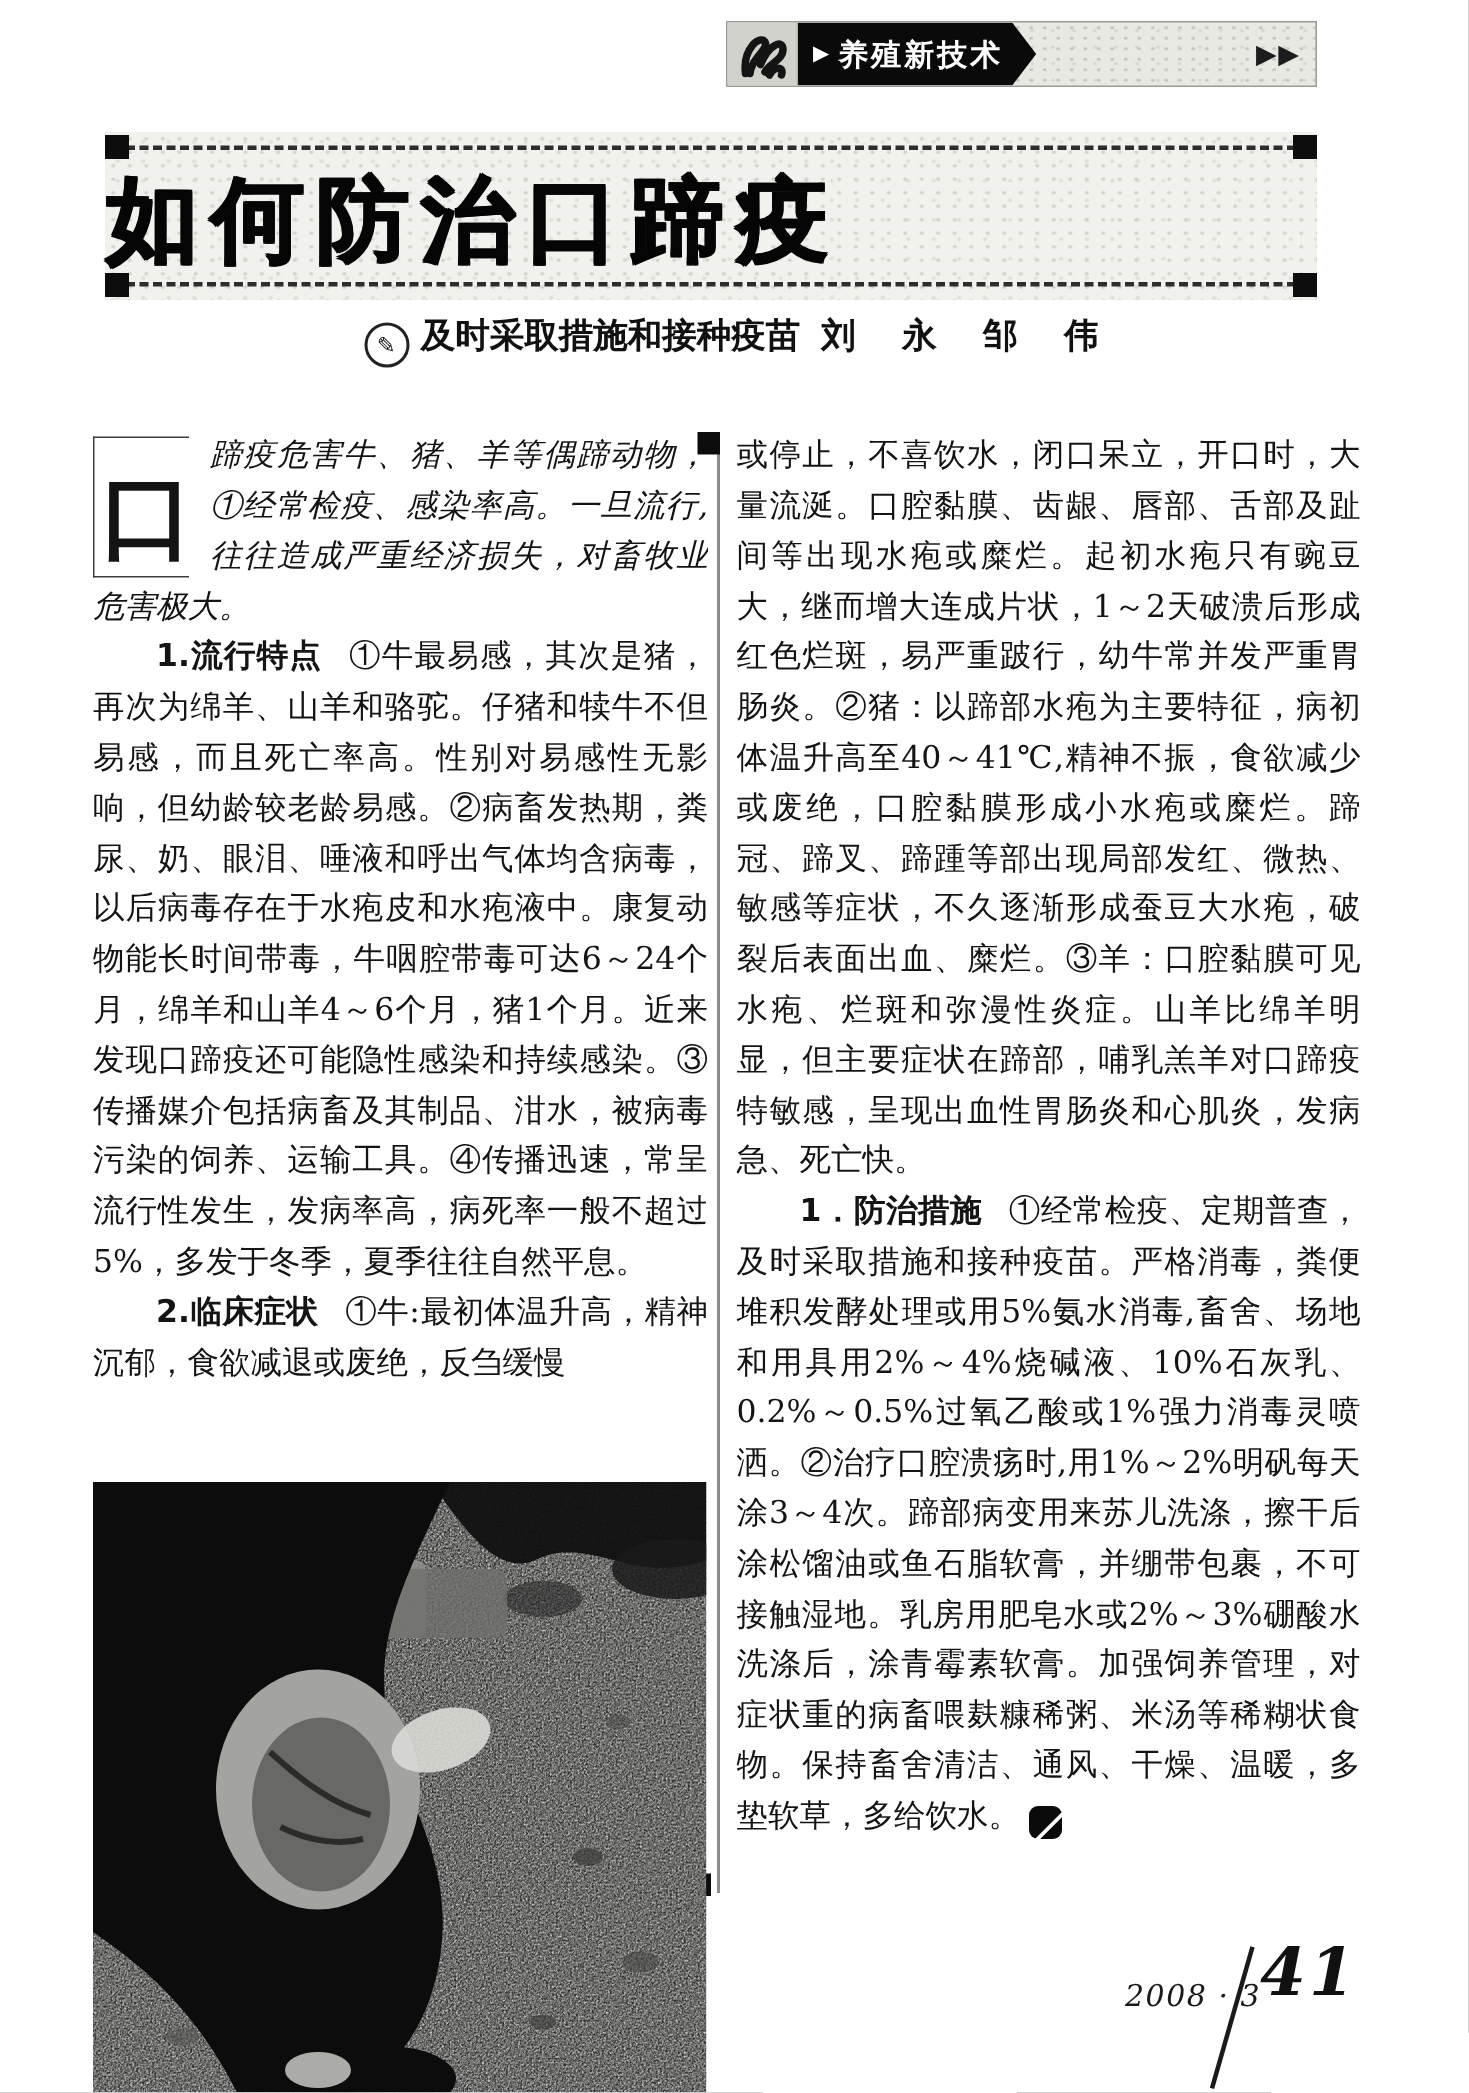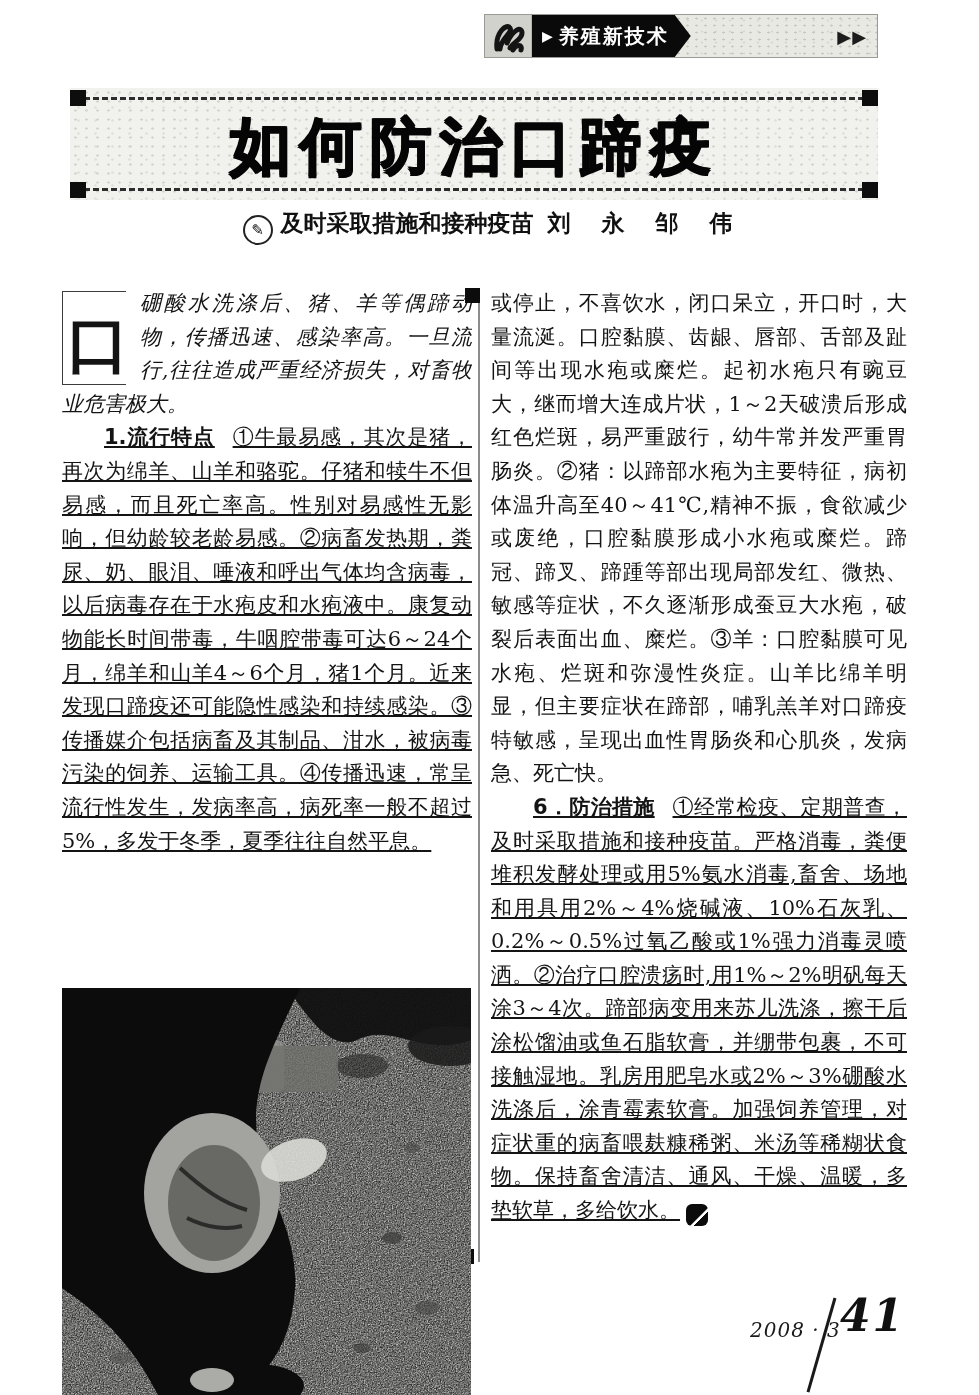--- a/index.html
+++ b/index.html
@@ -29,39 +29,39 @@
   .title-band{position:absolute;left:70px;top:88px;width:808px;height:112px;
               background-color:#f1f1ed;
               background-image:radial-gradient(#d3d3cd 1px, transparent 1.7px),
                                radial-gradient(#e0e0da 1.2px, transparent 1.8px);
               background-size:11px 9px,17px 13px;}
   .dash{position:absolute;left:14px;right:14px;height:0;border-top:3px dashed #2d2d2d;}
   .dash.top{top:9px;} .dash.bottom{bottom:9px;}
   .corner{position:absolute;width:16px;height:16px;background:#0d0d0d;}
   .corner.tl{left:0;top:2px;} .corner.tr{right:0;top:2px;}
   .corner.bl{left:0;bottom:2px;} .corner.br{right:0;bottom:2px;}
-  .main-title{position:absolute;left:0;right:0;top:16px;margin:0;text-align:center;
+  .main-title{position:absolute;left:0;right:0;top:16px;margin:0;text-align:left;
               font-family:"DejaVu Sans", sans-serif;font-weight:bold;font-size:62px;
               letter-spacing:8px;color:#050505;
               text-shadow:1.5px 0 0 #050505,0 1.5px 0 #050505,1.5px 1.5px 0 #050505;}
 
   
   .byline{position:absolute;left:0;top:208px;width:979px;text-align:center;
           font-family:"DejaVu Sans", sans-serif;font-weight:bold;font-size:23px;color:#111;}
   .pencil-circle{display:inline-flex;width:26px;height:26px;border:2px solid #222;border-radius:50%;
                  align-items:center;justify-content:center;font-size:15px;margin-right:8px;
                  vertical-align:-4px;font-weight:normal;}
   .byline .authors{margin-left:14px;letter-spacing:4px;}
 
   
   .col{position:absolute;top:287px;font-size:21px;line-height:33.6px;text-align:justify;color:#141414;}
   .col p{margin:0;}
   .col-left{left:62px;width:410px;height:701px;overflow:hidden;}
   .col-right{left:491px;width:416px;height:986px;overflow:hidden;}
-  p.para{text-indent:2em;text-decoration:underline;}
+  p.para{text-indent:2em;}
   p.cont{text-indent:0;}
   .h{font-family:"DejaVu Sans", sans-serif;font-weight:bold;margin-right:0.85em;}
   .intro{font-style:italic;}
   .dropcap-box{float:left;width:64px;height:94px;border:1.6px solid #3c3c3c;border-right:none;
                box-sizing:border-box;margin:4px 14px 2px 0;display:flex;align-items:flex-end;}
   .dropcap{font-style:normal;font-weight:bold;font-size:62px;line-height:62px;margin:0 0 8px 4px;
            font-family:"DejaVu Serif", serif;}
 
   
   .divider{position:absolute;left:478px;top:300px;width:1.5px;height:962px;background:#8c8c8c;}
@@ -121,37 +121,40 @@
   </section>
 
   <div class="byline">
     <span class="pencil-circle">✎</span><span>及时采取措施和接种疫苗</span><span class="authors">刘　永　邹　伟</span>
   </div>
 
   <div class="col col-left">
     <p class="intro">
       <span class="dropcap-box">
           <span class="dropcap">口</span>
-        </span><span>硼酸水洗涤后、猪、羊等偶蹄动物，传播迅速、感染率高。一旦流行,往往造成严重经济损失，对畜牧业危害极大。</span>
+        </span><span>蹄疫危害牛、猪、羊等偶蹄动物，①经常检疫、感染率高。一旦流行,往往造成严重经济损失，对畜牧业危害极大。</span>
     </p>
     <p class="para">
       <span class="h">1.流行特点</span><span>①牛最易感，其次是猪，再次为绵羊、山羊和骆驼。仔猪和犊牛不但易感，而且死亡率高。性别对易感性无影响，但幼龄较老龄易感。②病畜发热期，粪尿、奶、眼泪、唾液和呼出气体均含病毒，以后病毒存在于水疱皮和水疱液中。康复动物能长时间带毒，牛咽腔带毒可达6～24个月，绵羊和山羊4～6个月，猪1个月。近来发现口蹄疫还可能隐性感染和持续感染。③传播媒介包括病畜及其制品、泔水，被病毒污染的饲养、运输工具。④传播迅速，常呈流行性发生，发病率高，病死率一般不超过5%，多发于冬季，夏季往往自然平息。</span>
+    </p>
+    <p class="para">
+      <span class="h">2.临床症状</span><span>①牛:最初体温升高，精神沉郁，食欲减退或废绝，反刍缓慢</span>
     </p>
   </div>
 
   <div class="divider"></div>
   <div class="marker m-top"></div>
   <div class="marker m-bottom"></div>
 
   <div class="col col-right">
     <p class="cont">
       <span>或停止，不喜饮水，闭口呆立，开口时，大量流涎。口腔黏膜、齿龈、唇部、舌部及趾间等出现水疱或糜烂。起初水疱只有豌豆大，继而增大连成片状，1～2天破溃后形成红色烂斑，易严重跛行，幼牛常并发严重胃肠炎。②猪：以蹄部水疱为主要特征，病初体温升高至40～41℃,精神不振，食欲减少或废绝，口腔黏膜形成小水疱或糜烂。蹄冠、蹄叉、蹄踵等部出现局部发红、微热、敏感等症状，不久逐渐形成蚕豆大水疱，破裂后表面出血、糜烂。③羊：口腔黏膜可见水疱、烂斑和弥漫性炎症。山羊比绵羊明显，但主要症状在蹄部，哺乳羔羊对口蹄疫特敏感，呈现出血性胃肠炎和心肌炎，发病急、死亡快。</span>
     </p>
     <p class="para">
-      <span class="h">6．防治措施</span><span>①经常检疫、定期普查，及时采取措施和接种疫苗。严格消毒，粪便堆积发酵处理或用5%氨水消毒,畜舍、场地和用具用2%～4%烧碱液、10%石灰乳、0.2%～0.5%过氧乙酸或1%强力消毒灵喷洒。②治疗口腔溃疡时,用1%～2%明矾每天涂3～4次。蹄部病变用来苏儿洗涤，擦干后涂松馏油或鱼石脂软膏，并绷带包裹，不可接触湿地。乳房用肥皂水或2%～3%硼酸水洗涤后，涂青霉素软膏。加强饲养管理，对症状重的病畜喂麸糠稀粥、米汤等稀糊状食物。保持畜舍清洁、通风、干燥、温暖，多垫软草，多给饮水。</span><span class="endmark">N</span>
+      <span class="h">1．防治措施</span><span>①经常检疫、定期普查，及时采取措施和接种疫苗。严格消毒，粪便堆积发酵处理或用5%氨水消毒,畜舍、场地和用具用2%～4%烧碱液、10%石灰乳、0.2%～0.5%过氧乙酸或1%强力消毒灵喷洒。②治疗口腔溃疡时,用1%～2%明矾每天涂3～4次。蹄部病变用来苏儿洗涤，擦干后涂松馏油或鱼石脂软膏，并绷带包裹，不可接触湿地。乳房用肥皂水或2%～3%硼酸水洗涤后，涂青霉素软膏。加强饲养管理，对症状重的病畜喂麸糠稀粥、米汤等稀糊状食物。保持畜舍清洁、通风、干燥、温暖，多垫软草，多给饮水。</span><span class="endmark">N</span>
     </p>
   </div>
 
   <figure class="photo">
     <svg width="409" height="407" viewBox="0 0 409 407">
       <defs>
         <filter id="grain" x="0" y="0" width="100%" height="100%">
           <feTurbulence type="fractalNoise" baseFrequency="0.75" numOctaves="2" stitchTiles="stitch"></feTurbulence>
           <feColorMatrix type="matrix" values="0 0 0 0 0  0 0 0 0 0  0 0 0 0 0  1 1 1 0 -0.9"></feColorMatrix>
         </filter>

